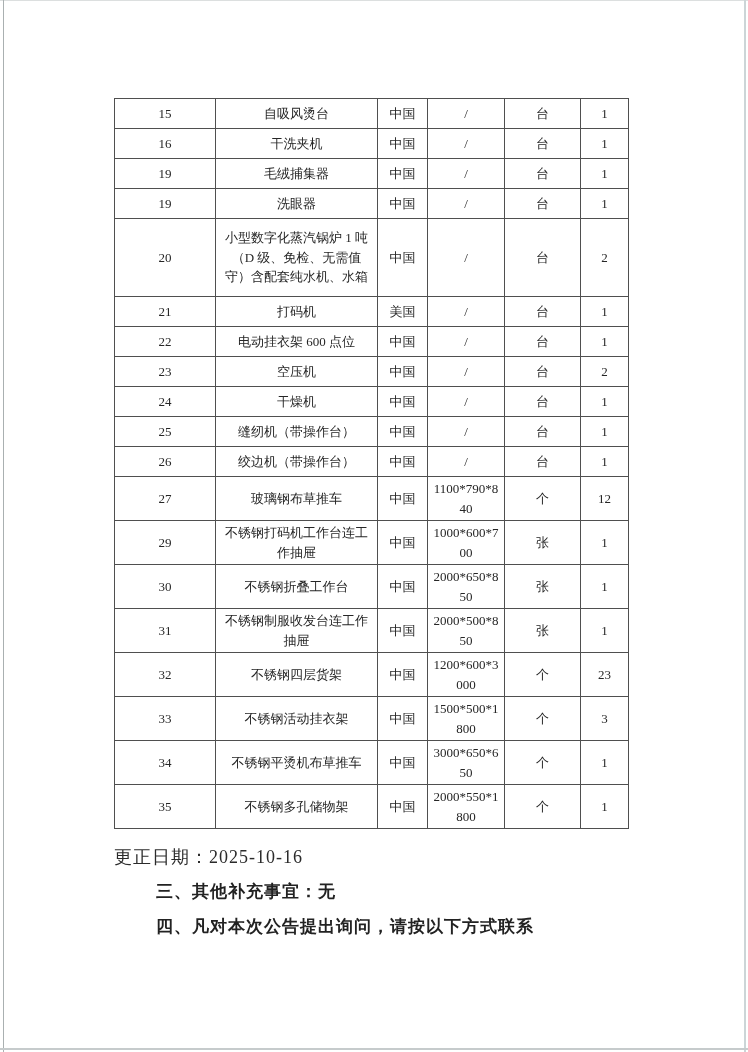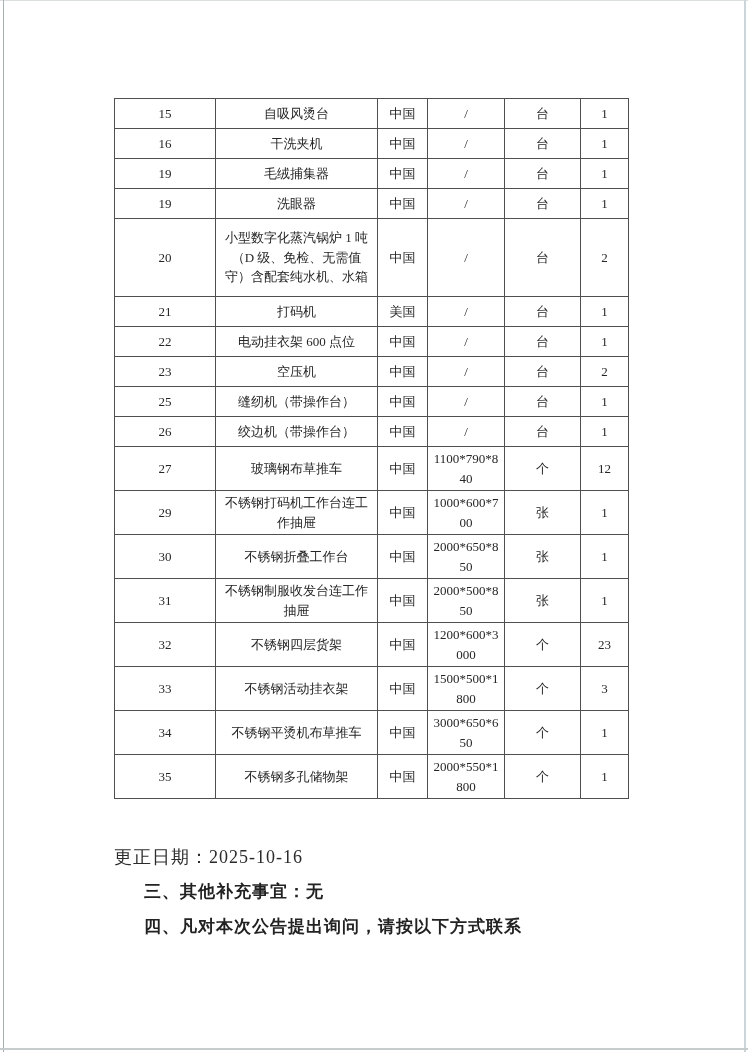--- a/index.html
+++ b/index.html
@@ -34,21 +34,21 @@
   tr.row-mid td{height:36px;}
   tr.row-tall td{height:73px;}
 
   
   .correction-line{
     position:absolute;left:114px;top:845px;
     font-size:18px;letter-spacing:1px;color:#2b2b2b;
     white-space:nowrap;
   }
   .section-line{
-    position:absolute;left:144px;
+    position:absolute;left:156px;
     font-family:"Liberation Sans","DejaVu Sans",sans-serif;
     font-weight:bold;font-size:17px;letter-spacing:1px;
     color:#222222;white-space:nowrap;
   }
   .section-3{top:880px;}
   .section-4{top:915px;text-align:right;}
 </style>
 </head>
 <body>
 
@@ -125,20 +125,28 @@
       </tr>
       <tr class="row-single">
         <td class="col-no">23</td>
         <td class="col-name">空压机</td>
         <td class="col-origin">中国</td>
         <td class="col-spec">/</td>
         <td class="col-unit">台</td>
         <td class="col-qty">2</td>
       </tr>
       <tr class="row-single">
+        <td class="col-no">24</td>
+        <td class="col-name">干燥机</td>
+        <td class="col-origin">中国</td>
+        <td class="col-spec">/</td>
+        <td class="col-unit">台</td>
+        <td class="col-qty">1</td>
+      </tr>
+      <tr class="row-single">
         <td class="col-no">25</td>
         <td class="col-name">缝纫机（带操作台）</td>
         <td class="col-origin">中国</td>
         <td class="col-spec">/</td>
         <td class="col-unit">台</td>
         <td class="col-qty">1</td>
       </tr>
       <tr class="row-single">
         <td class="col-no">26</td>
         <td class="col-name">绞边机（带操作台）</td>

